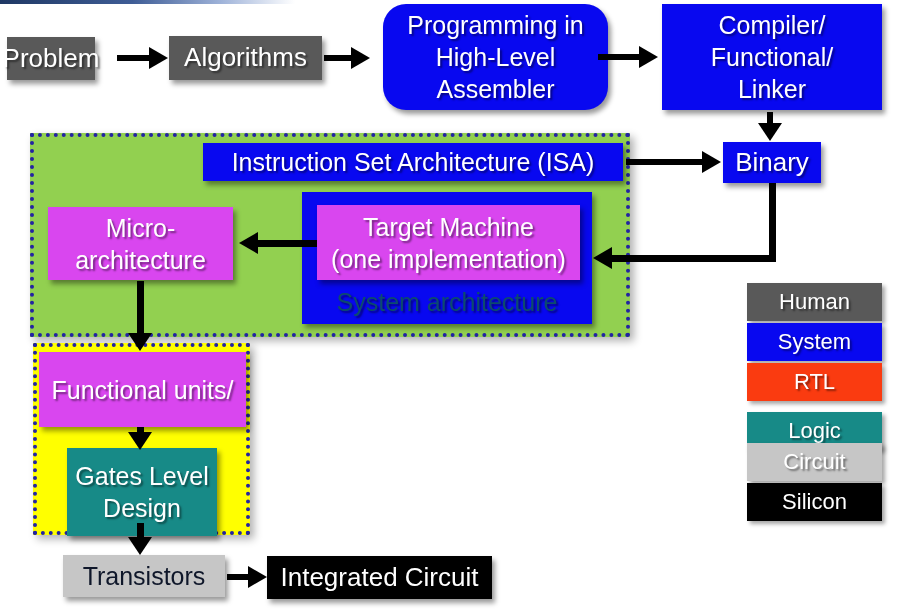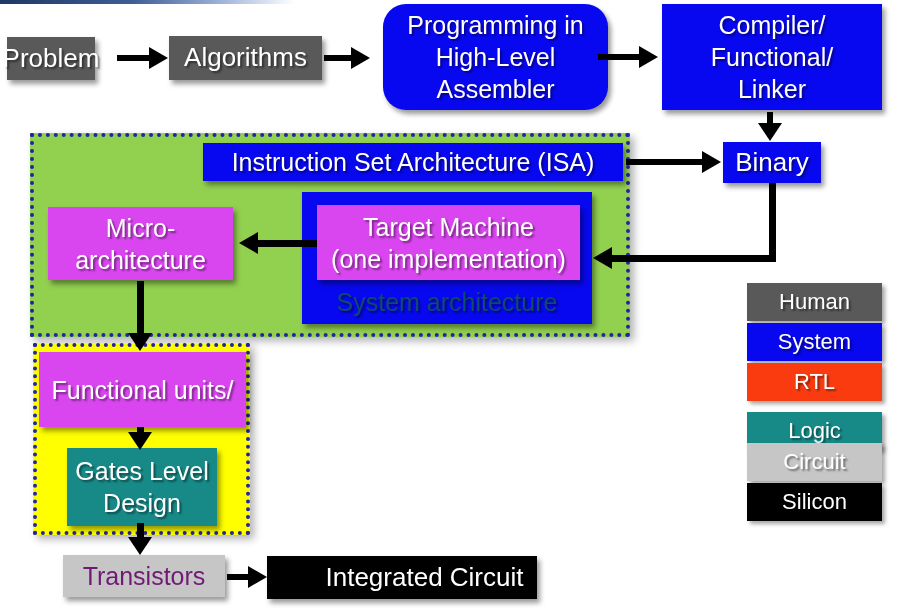--- a/index.html
+++ b/index.html
@@ -12,22 +12,22 @@
   .box{
     position:absolute;display:flex;flex-direction:column;align-items:center;justify-content:center;
     text-align:center;color:#ffffff;text-shadow:2px 2px 2px rgba(0,0,0,.45);
     line-height:1.28;box-shadow:3px 4px 5px rgba(0,0,0,.40);
   }
   .blue{background:#0808f0;}
   .gray{background:#595959;}
   .orange{background:#d946ef;}
   .teal{background:#178a87;}
   .silver{background:#c6c6c6;}
-  .black{background:#000000;padding-left:45px;}
-  .redtext{color:#701a75;text-shadow:none;}
+  .black{background:#000000;}
+  .redtext{color:#0f172a;text-shadow:none;}
   .f25{font-size:25px;}
   .f26{font-size:26px;}
   .f22{font-size:22px;}
   .region{position:absolute;border:4px dotted #2323a3;box-sizing:border-box;
     box-shadow:4px 4px 8px rgba(0,0,0,.30);}
   .green-region{background:#92d050;}
   .yellow-region{background:#ffff00;}
   .label{position:absolute;display:flex;align-items:center;justify-content:center;
     text-align:center;color:#0c4a6e;text-shadow:2px 2px 2px rgba(0,0,0,.45);}
   .seg{position:absolute;background:#000;z-index:30;}
@@ -79,21 +79,21 @@
   </div>
   <div class="label f25" style="left:302px;top:284px;width:290px;height:36px;">System architecture</div>
   <div class="box orange f25" style="left:48px;top:207px;width:185px;height:73px;">
     <div>Micro-</div>
     <div>architecture</div>
   </div>
 
   <div class="box orange f25" style="left:39px;top:352px;width:207px;height:75px;">
     <div>Functional units/</div>
   </div>
-  <div class="box teal f25" style="left:67px;top:448px;width:150px;height:78px;">
+  <div class="box teal f25" style="left:67px;top:448px;width:150px;height:88px;">
     <div>Gates Level</div>
     <div>Design</div>
   </div>
   <div class="box silver f25 redtext" style="left:63px;top:555px;width:162px;height:42px;">
     <span>Transistors</span>
   </div>
   <div class="box black f26" style="left:267px;top:556px;width:225px;height:43px;">
     <span>Integrated Circuit</span>
   </div>
 

